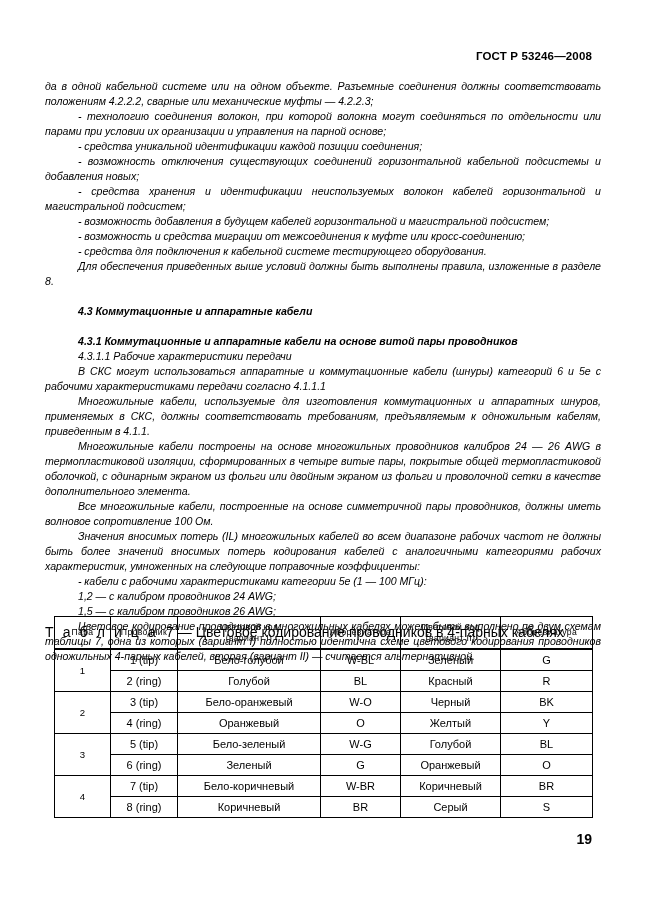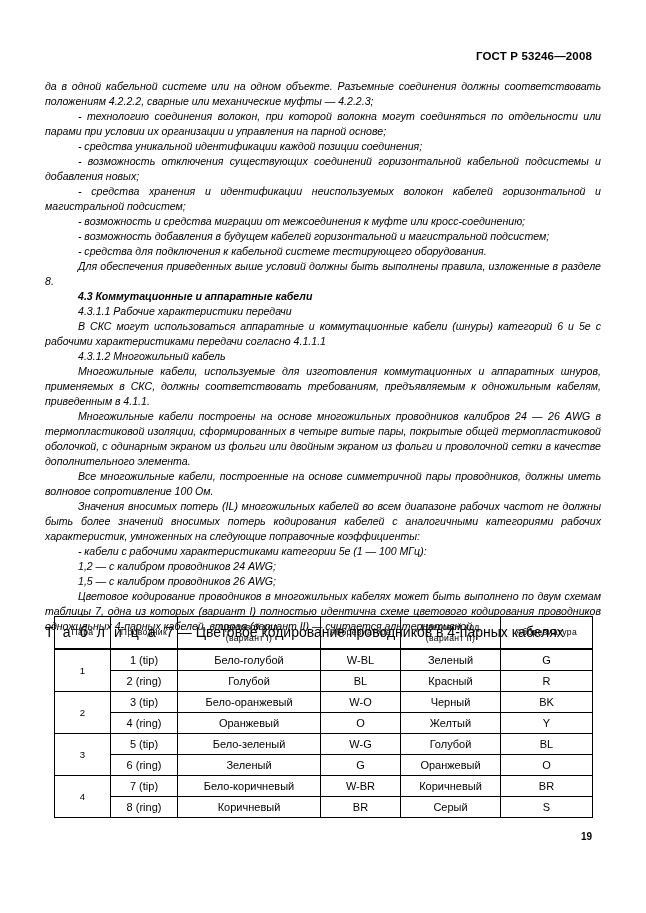--- a/index.html
+++ b/index.html
@@ -54,20 +54,21 @@
   .para.indent {
     text-indent: 33px;
   }
   .para.bullet {
     text-indent: 33px;
   }
   .para.bold {
     font-weight: bold;
     text-indent: 33px;
     text-align: left;
+    margin-top: 15px;
   }
   .para.noindent {
     text-indent: 0;
   }
   .para.flat {
     text-align: left;
     text-indent: 33px;
   }
 
   
@@ -121,45 +122,45 @@
   .col-code1     { width: 143px; }
   .col-abbr1     { width: 80px; }
   .col-code2     { width: 100px; }
   .col-abbr2     { width: 92px; }
 
   
   .page-number {
     position: absolute;
     right: 54px;
     top: 831px;
-    font-size: 10px;
+    font-size: 14px;
     font-weight: bold;
   }
 </style>
 </head>
 <body>
 
 <div class="page">
 
   <div class="doc-header">ГОСТ Р 53246—2008</div>
 
   <div class="body-block">
       <p class="para noindent">да в одной кабельной системе или на одном объекте. Разъемные соединения должны соответствовать положениям 4.2.2.2, сварные или механические муфты — 4.2.2.3;</p>
       <p class="para bullet">- технологию соединения волокон, при которой волокна могут соединяться по отдельности или парами при условии их организации и управления на парной основе;</p>
       <p class="para bullet">- средства уникальной идентификации каждой позиции соединения;</p>
       <p class="para bullet">- возможность отключения существующих соединений горизонтальной кабельной подсистемы и добавления новых;</p>
       <p class="para bullet">- средства хранения и идентификации неиспользуемых волокон кабелей горизонтальной и магистральной подсистем;</p>
+      <p class="para bullet">- возможность добавления в будущем кабелей горизонтальной и магистральной подсистем;</p>
       <p class="para bullet">- возможность и средства миграции от межсоединения к муфте или кросс-соединению;</p>
-      <p class="para bullet">- возможность добавления в будущем кабелей горизонтальной и магистральной подсистем;</p>
       <p class="para bullet">- средства для подключения к кабельной системе тестирующего оборудования.</p>
       <p class="para indent">Для обеспечения приведенных выше условий должны быть выполнены правила, изложенные в разделе 8.</p>
       <p class="para bold">4.3 Коммутационные и аппаратные кабели</p>
+      <p class="para bold">4.3.1 Коммутационные и аппаратные кабели на основе витой пары проводников</p>
       <p class="para flat">4.3.1.1 Рабочие характеристики передачи</p>
       <p class="para indent">В СКС могут использоваться аппаратные и коммутационные кабели (шнуры) категорий 6 и 5е с рабочими характеристиками передачи согласно 4.1.1.1</p>
-      <p class="para flat">4.3.1.2 Многожильный кабель</p>
       <p class="para indent">Многожильные кабели, используемые для изготовления коммутационных и аппаратных шнуров, применяемых в СКС, должны соответствовать требованиям, предъявляемым к одножильным кабелям, приведенным в 4.1.1.</p>
       <p class="para indent">Многожильные кабели построены на основе многожильных проводников калибров 24 — 26 AWG в термопластиковой изоляции, сформированных в четыре витые пары, покрытые общей термопластиковой оболочкой, с одинарным экраном из фольги или двойным экраном из фольги и проволочной сетки в качестве дополнительного элемента.</p>
       <p class="para indent">Все многожильные кабели, построенные на основе симметричной пары проводников, должны иметь волновое сопротивление 100 Ом.</p>
       <p class="para indent">Значения вносимых потерь (IL) многожильных кабелей во всем диапазоне рабочих частот не должны быть более значений вносимых потерь кодирования кабелей с аналогичными категориями рабочих характеристик, умноженных на следующие поправочные коэффициенты:</p>
       <p class="para bullet">- кабели с рабочими характеристиками категории 5е (1 — 100 МГц):</p>
       <p class="para flat">1,2 — с калибром проводников 24 AWG;</p>
       <p class="para flat">1,5 — с  калибром проводников 26 AWG;</p>
       <p class="para indent">Цветовое кодирование проводников в многожильных кабелях может быть выполнено по двум схемам таблицы 7, одна из которых (вариант I) полностью идентична схеме цветового кодирования проводников одножильных 4-парных кабелей, вторая (вариант II) —  считается альтернативной.</p>
     </div>
 

